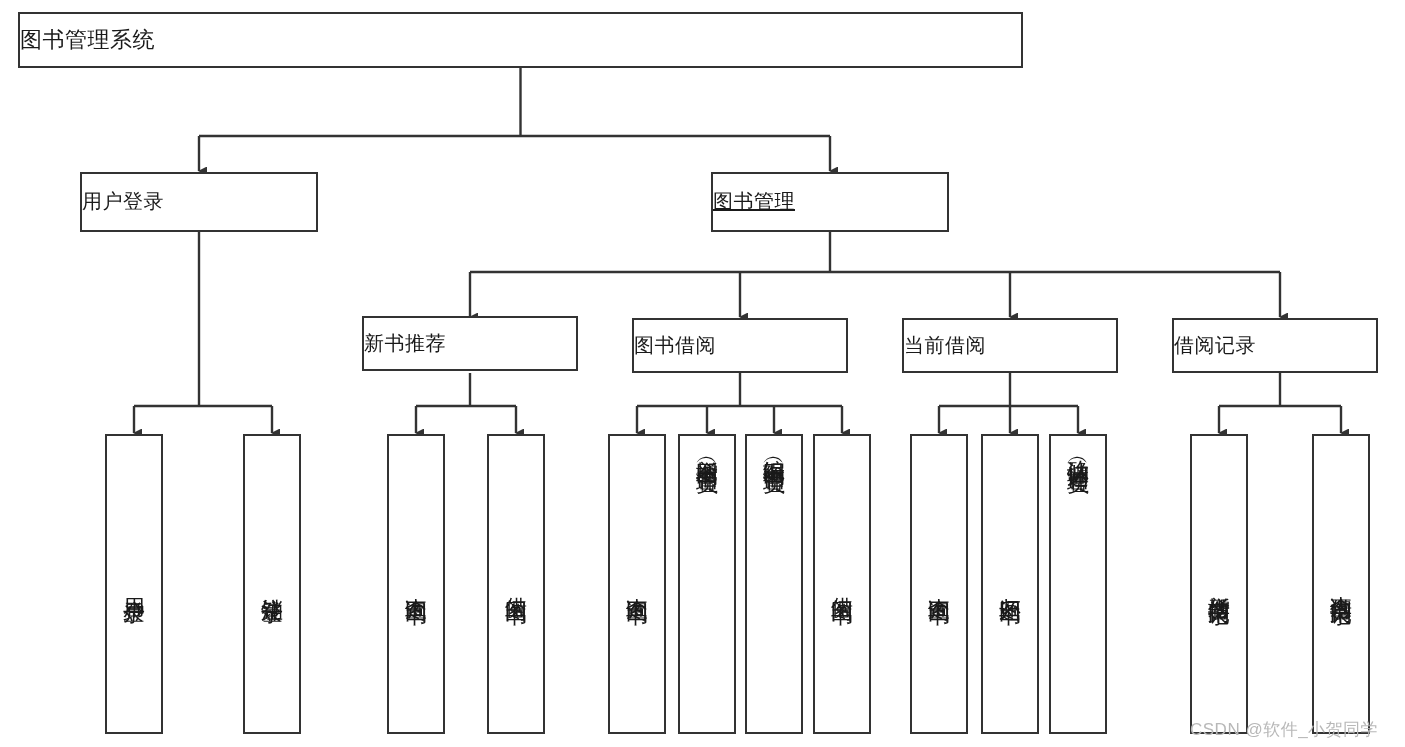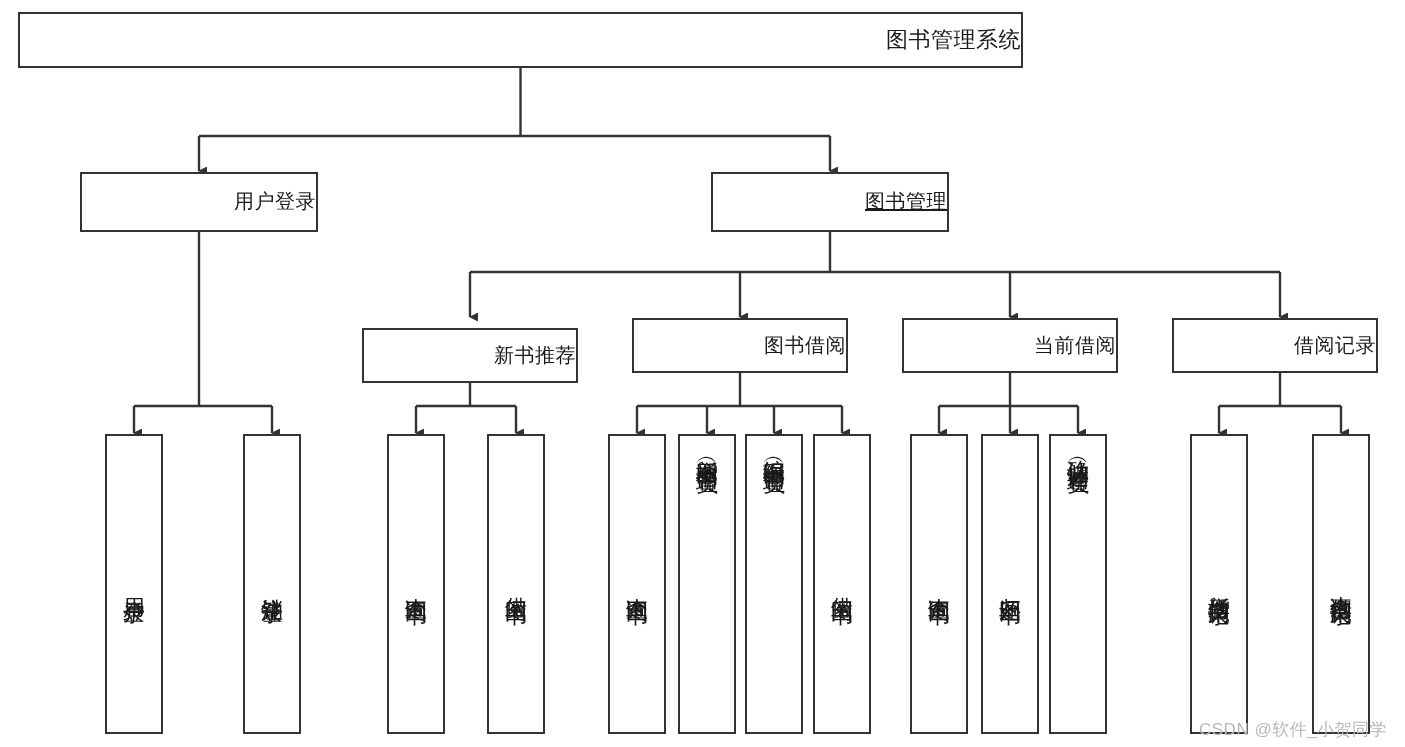--- a/index.html
+++ b/index.html
@@ -26,21 +26,21 @@
     height: 747px;
     pointer-events: none;
   }
   .node {
     position: absolute;
     box-sizing: border-box;
     background: #ffffff;
     border: 2px solid #333333;
     display: flex;
     align-items: center;
-    justify-content: flex-end;
+    justify-content: flex-start;
     color: #1a1a1a;
     z-index: 2;
   }
   .node-label {
     display: block;
     text-align: center;
     line-height: 1.18;
     white-space: nowrap;
   }
   
@@ -133,21 +133,21 @@
     <span class="node-label">图书管理系统</span>
   </div>
 
   <div class="node branch horizontal" id="n-user-login" style="left: 80px; top: 172px; width: 238px; height: 60px;">
     <span class="node-label">用户登录</span>
   </div>
   <div class="node branch horizontal" id="n-book-manage" style="left: 711px; top: 172px; width: 238px; height: 60px; text-decoration: underline;">
     <span class="node-label">图书管理</span>
   </div>
 
-  <div class="node branch horizontal" id="n-new-book-recommend" style="left: 362px; top: 328px; width: 216px; height: 55px;">
+  <div class="node branch horizontal" id="n-new-book-recommend" style="left: 362px; top: 316px; width: 216px; height: 55px;">
     <span class="node-label">新书推荐</span>
   </div>
   <div class="node branch horizontal" id="n-book-borrow" style="left: 632px; top: 318px; width: 216px; height: 55px;">
     <span class="node-label">图书借阅</span>
   </div>
   <div class="node branch horizontal" id="n-current-borrow" style="left: 902px; top: 318px; width: 216px; height: 55px;">
     <span class="node-label">当前借阅</span>
   </div>
   <div class="node branch horizontal" id="n-borrow-record" style="left: 1172px; top: 318px; width: 206px; height: 55px;">
     <span class="node-label">借阅记录</span>
@@ -186,14 +186,14 @@
   <div class="node leaf" id="n-leaf-confirm-return" style="left: 1049px; top: 434px; width: 58px; height: 300px;">
     <span class="node-label">确认归还（管理员）</span>
   </div>
   <div class="node leaf centered" id="n-leaf-add-record" style="left: 1190px; top: 434px; width: 58px; height: 300px;">
     <span class="node-label">新增借阅记录</span>
   </div>
   <div class="node leaf centered" id="n-leaf-query-record" style="left: 1312px; top: 434px; width: 58px; height: 300px;">
     <span class="node-label">查询借阅记录</span>
   </div>
 
-  <span class="watermark" id="wm" style="left: 1190px; top: 718px; padding-left: 9px;">CSDN @软件_小贺同学</span>
+  <span class="watermark" id="wm" style="left: 1190px; top: 718px;">CSDN @软件_小贺同学</span>
 </div>
 
 </body></html>

